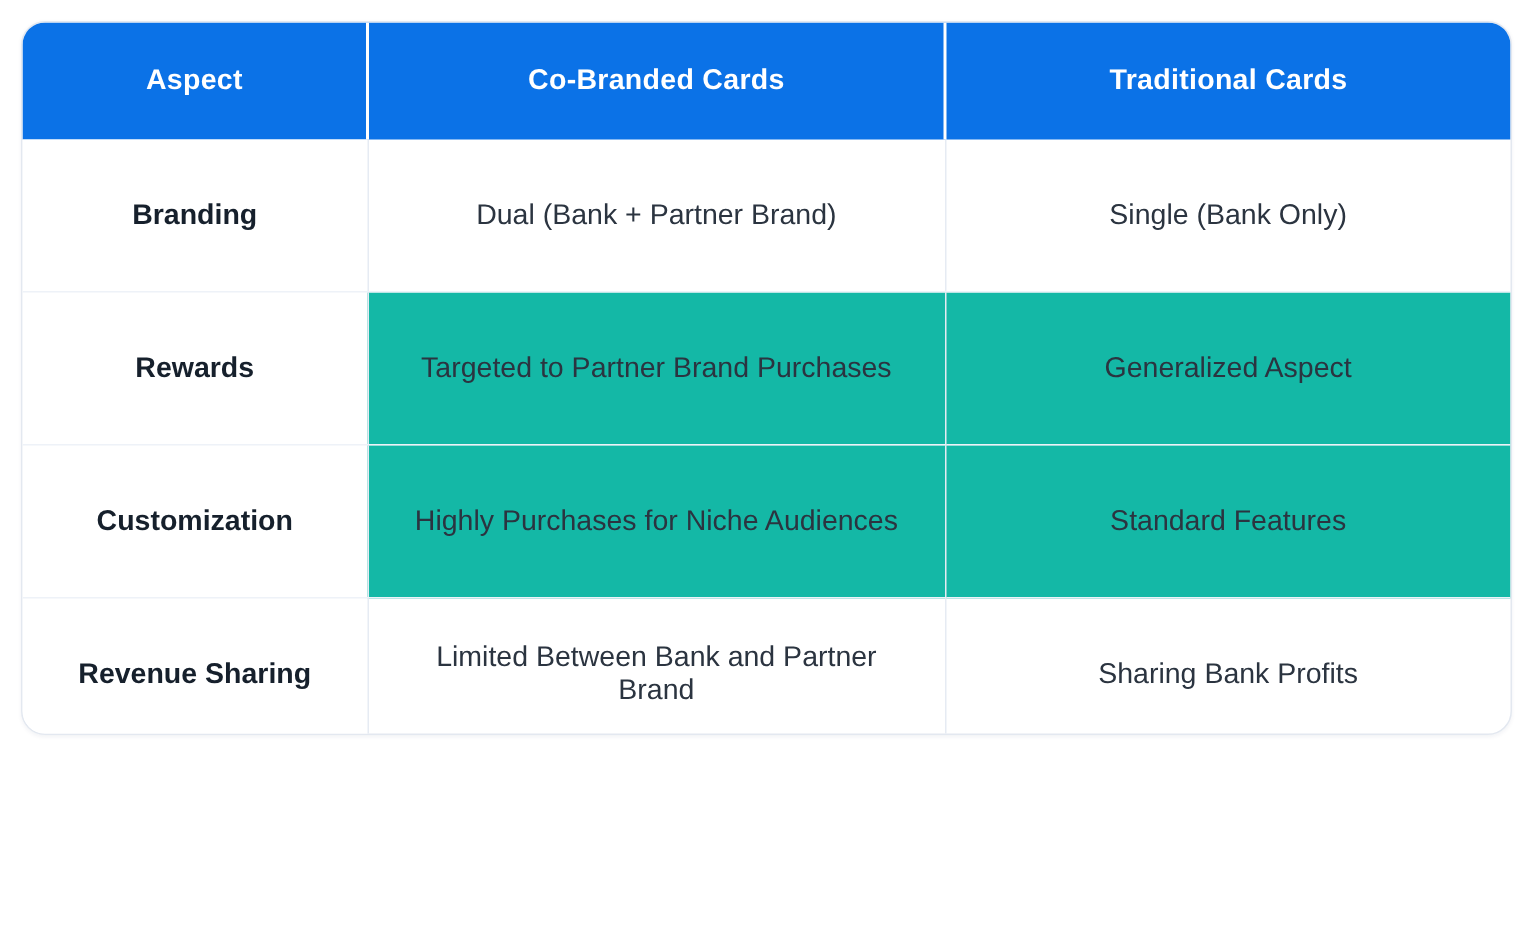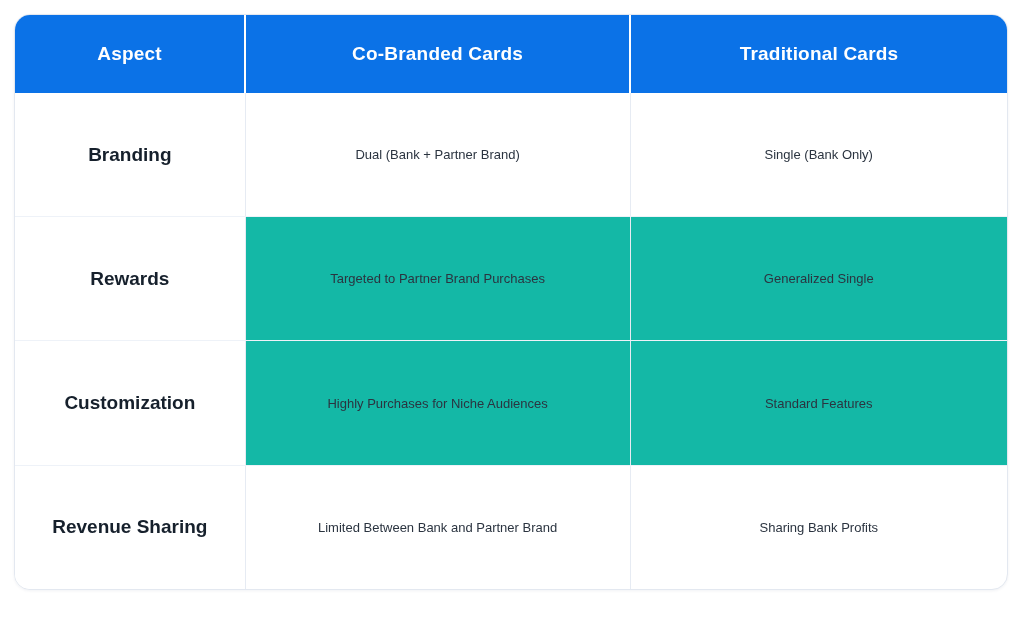--- a/index.html
+++ b/index.html
@@ -19,21 +19,21 @@
     position: relative;
     width: 1022px;
     height: 632px;
     box-sizing: border-box;
     padding: 14px 14px 14px 14px;
   }
 
   .table-card {
     position: relative;
     width: 994px;
-    height: 576px;
+    height: 476px;
     box-sizing: border-box;
     background: #ffffff;
     border: 1px solid #e3e8f0;
     border-radius: 16px;
     overflow: hidden;
     box-shadow: 0 1px 3px rgba(20,40,80,0.06);
   }
 
   table.comparison {
     width: 100%;
@@ -77,21 +77,21 @@
   tbody tr td:first-child {
     background: #ffffff;
   }
 
   td.aspect {
     font-size: 19px;
     font-weight: bold;
     color: #16202c;
   }
   td.value {
-    font-size: 13px;
+    font-size: 19px;
     font-weight: normal;
     color: #2b3440;
   }
 </style>
 </head>
 <body>
 
 <div class="page">
   <div class="table-card">
     <table class="comparison">
@@ -109,21 +109,21 @@
       </thead>
       <tbody>
         <tr>
           <td class="aspect">Branding</td>
           <td class="value">Dual (Bank + Partner Brand)</td>
           <td class="value">Single (Bank Only)</td>
         </tr>
         <tr class="alt">
           <td class="aspect">Rewards</td>
           <td class="value">Targeted to Partner Brand Purchases</td>
-          <td class="value">Generalized Single</td>
+          <td class="value">Generalized Aspect</td>
         </tr>
         <tr class="alt">
           <td class="aspect">Customization</td>
           <td class="value">Highly Purchases for Niche Audiences</td>
           <td class="value">Standard Features</td>
         </tr>
         <tr>
           <td class="aspect">Revenue Sharing</td>
           <td class="value">Limited Between Bank and Partner Brand</td>
           <td class="value">Sharing Bank Profits</td>

